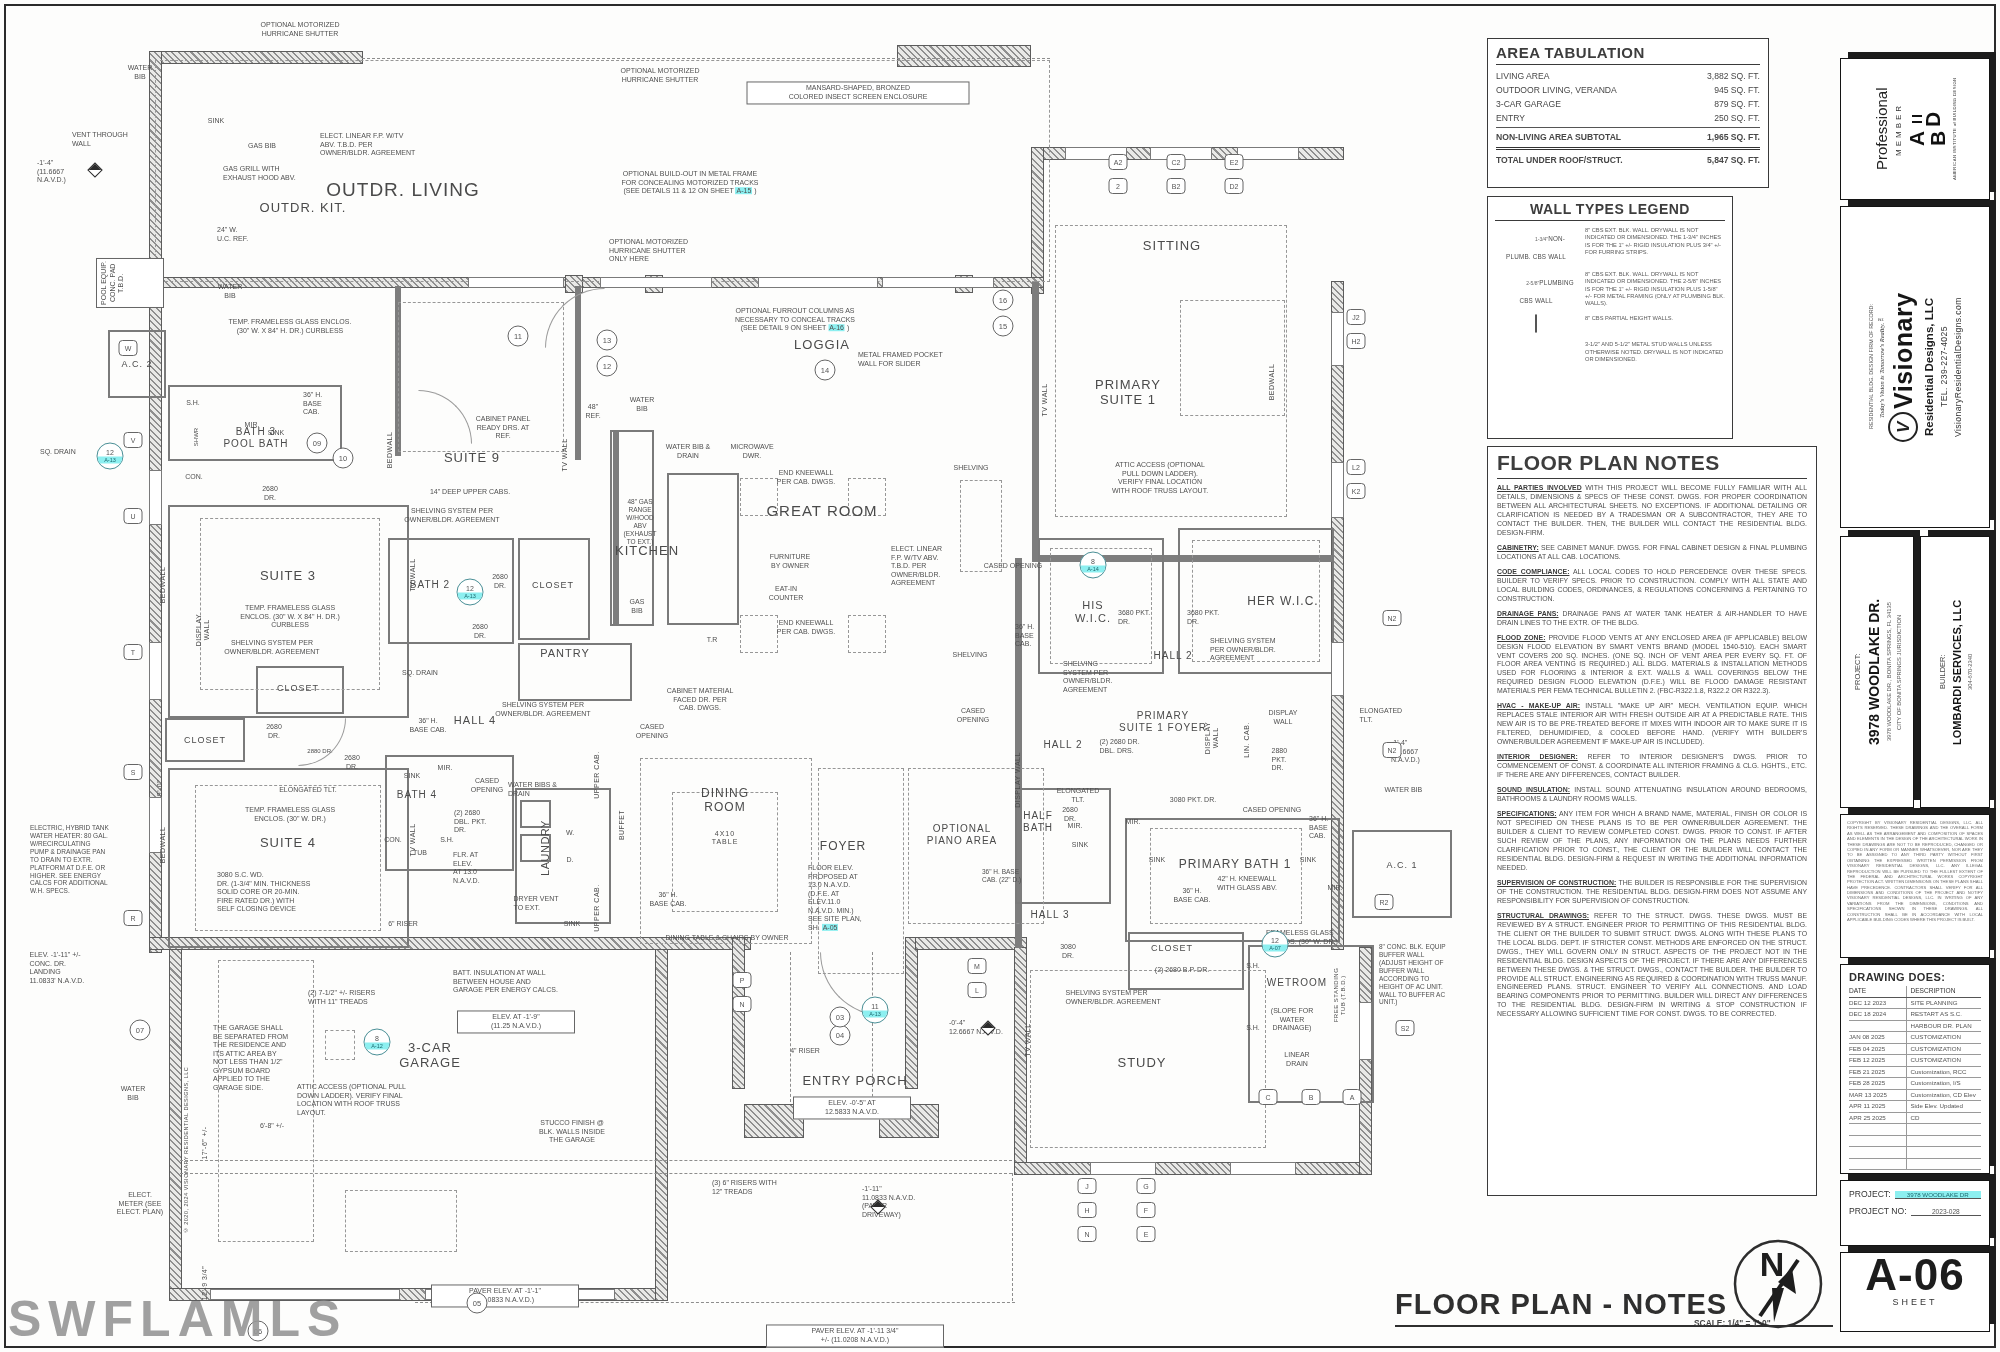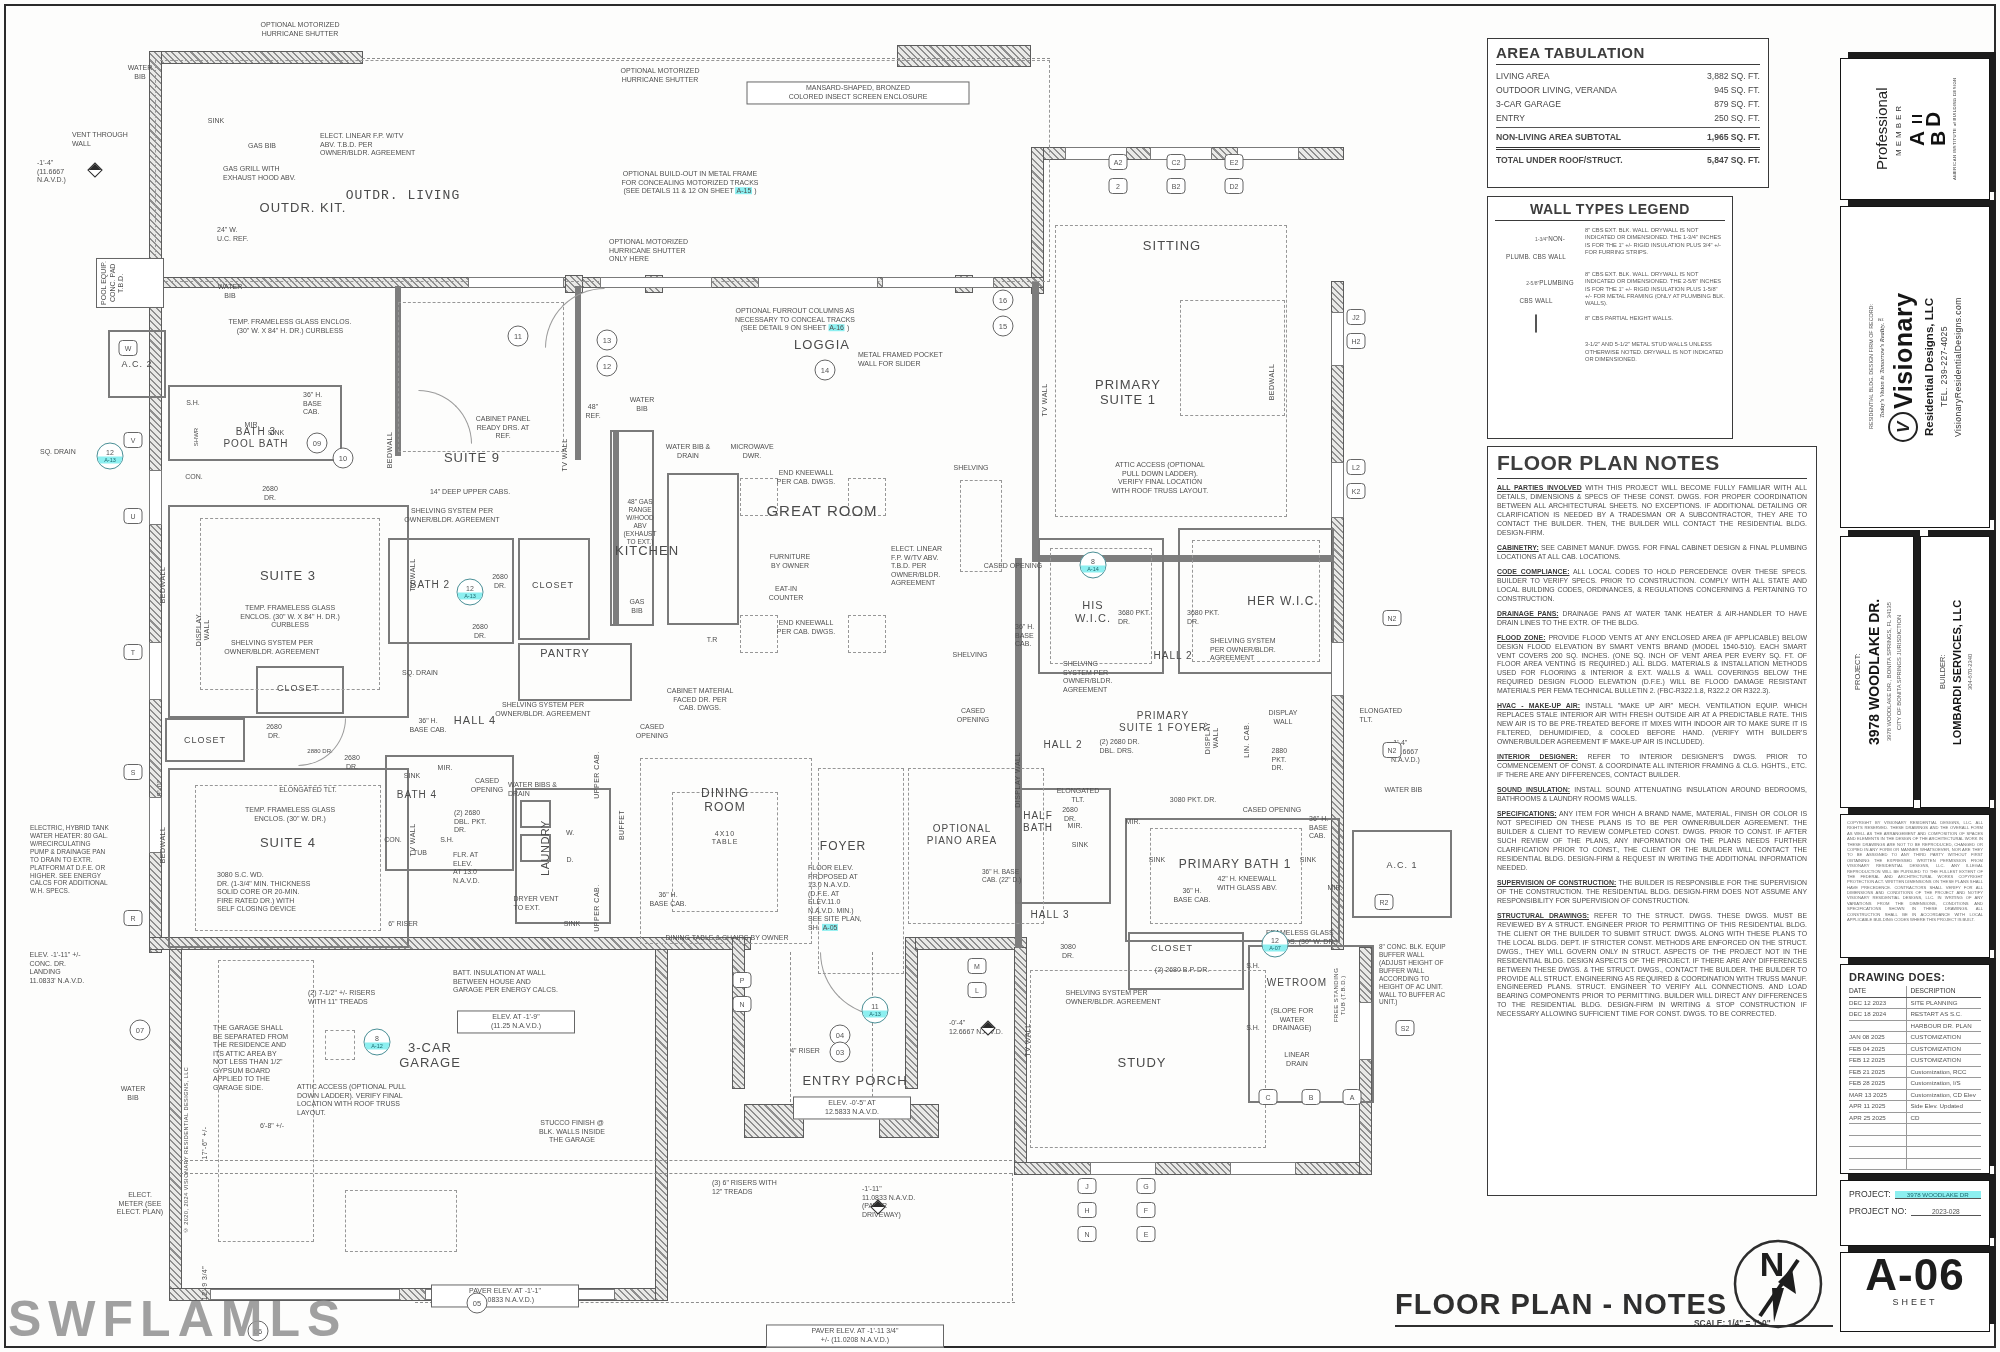--- a/index.html
+++ b/index.html
@@ -206,21 +206,21 @@
     <div class="dline" style="left: 180px; top: 1173px; width: 832px; height: 0px;"></div>
     <div class="dline" style="left: 415px; top: 1302px; width: 600px; height: 0px;"></div>
     <div class="dlinev" style="left: 790px; top: 952px; width: 0px; height: 150px;"></div>
     <div class="dlinev" style="left: 872px; top: 952px; width: 0px; height: 150px;"></div>
     <div class="dlinev" style="left: 1012px; top: 1173px; width: 0px; height: 128px;"></div>
     <div class="arc" style="left: 545px; top: 288px; width: 58px; height: 58px; transform: rotate(0deg);"></div>
     <div class="arc" style="left: 418px; top: 390px; width: 52px; height: 52px; transform: rotate(90deg);"></div>
     <div class="arc" style="left: 298px; top: 718px; width: 46px; height: 46px; transform: rotate(180deg);"></div>
     <div class="arc" style="left: 820px; top: 952px; width: 62px; height: 62px; transform: rotate(270deg);"></div>
     <div class="room-label" style="left: 275px; top: 208px; font-size: 13px; margin-left: 28px;">OUTDR. KIT.</div>
-    <div class="room-label" style="left: 403px; top: 196px; font-size: 13px; font-family: Liberation Mono, monospace;">OUTDR. LIVING</div>
+    <div class="room-label" style="left: 403px; top: 190px; font-size: 19px;">OUTDR. LIVING</div>
     <div class="room-label" style="left: 822px; top: 345px; font-size: 13px;">LOGGIA</div>
     <div class="room-label" style="left: 1172px; top: 246px; font-size: 13px;">SITTING</div>
     <div class="room-label" style="left: 1128px; top: 392px; font-size: 13px;">PRIMARY
 SUITE 1</div>
     <div class="room-label" style="left: 472px; top: 458px; font-size: 13px;">SUITE 9</div>
     <div class="room-label" style="left: 288px; top: 576px; font-size: 13px;">SUITE 3</div>
     <div class="room-label" style="left: 288px; top: 843px; font-size: 13px;">SUITE 4</div>
     <div class="room-label" style="left: 647px; top: 551px; font-size: 13px;">KITCHEN</div>
     <div class="room-label" style="left: 822px; top: 511px; font-size: 15px;">GREAT ROOM</div>
     <div class="room-label" style="left: 565px; top: 653px; font-size: 11px;">PANTRY</div>
@@ -418,21 +418,21 @@
     <div class="tagc" style="left: 607px; top: 366px;">12</div>
     <div class="tagc" style="left: 825px; top: 370px;">14</div>
     <div class="tagc" style="left: 1003px; top: 300px;">16</div>
     <div class="tagc" style="left: 1003px; top: 326px;">15</div>
     <div class="tagc" style="left: 317px; top: 443px;">09</div>
     <div class="tagc" style="left: 343px; top: 458px;">10</div>
     <div class="tagc" style="left: 140px; top: 1030px;">07</div>
     <div class="tagc" style="left: 258px; top: 1331px;">06</div>
     <div class="tagc" style="left: 477px; top: 1303px;">05</div>
     <div class="tagc" style="left: 840px; top: 1035px;">04</div>
-    <div class="tagc" style="left: 840px; top: 1052px;">03</div>
+    <div class="tagc" style="left: 840px; top: 1017px;">03</div>
     <div class="tagh" style="left: 1118px; top: 162px;">A2</div>
     <div class="tagh" style="left: 1118px; top: 186px;">2</div>
     <div class="tagh" style="left: 1176px; top: 162px;">C2</div>
     <div class="tagh" style="left: 1176px; top: 186px;">B2</div>
     <div class="tagh" style="left: 1234px; top: 162px;">E2</div>
     <div class="tagh" style="left: 1234px; top: 186px;">D2</div>
     <div class="tagh" style="left: 1356px; top: 317px;">J2</div>
     <div class="tagh" style="left: 1356px; top: 341px;">H2</div>
     <div class="tagh" style="left: 1356px; top: 467px;">L2</div>
     <div class="tagh" style="left: 1356px; top: 491px;">K2</div>

